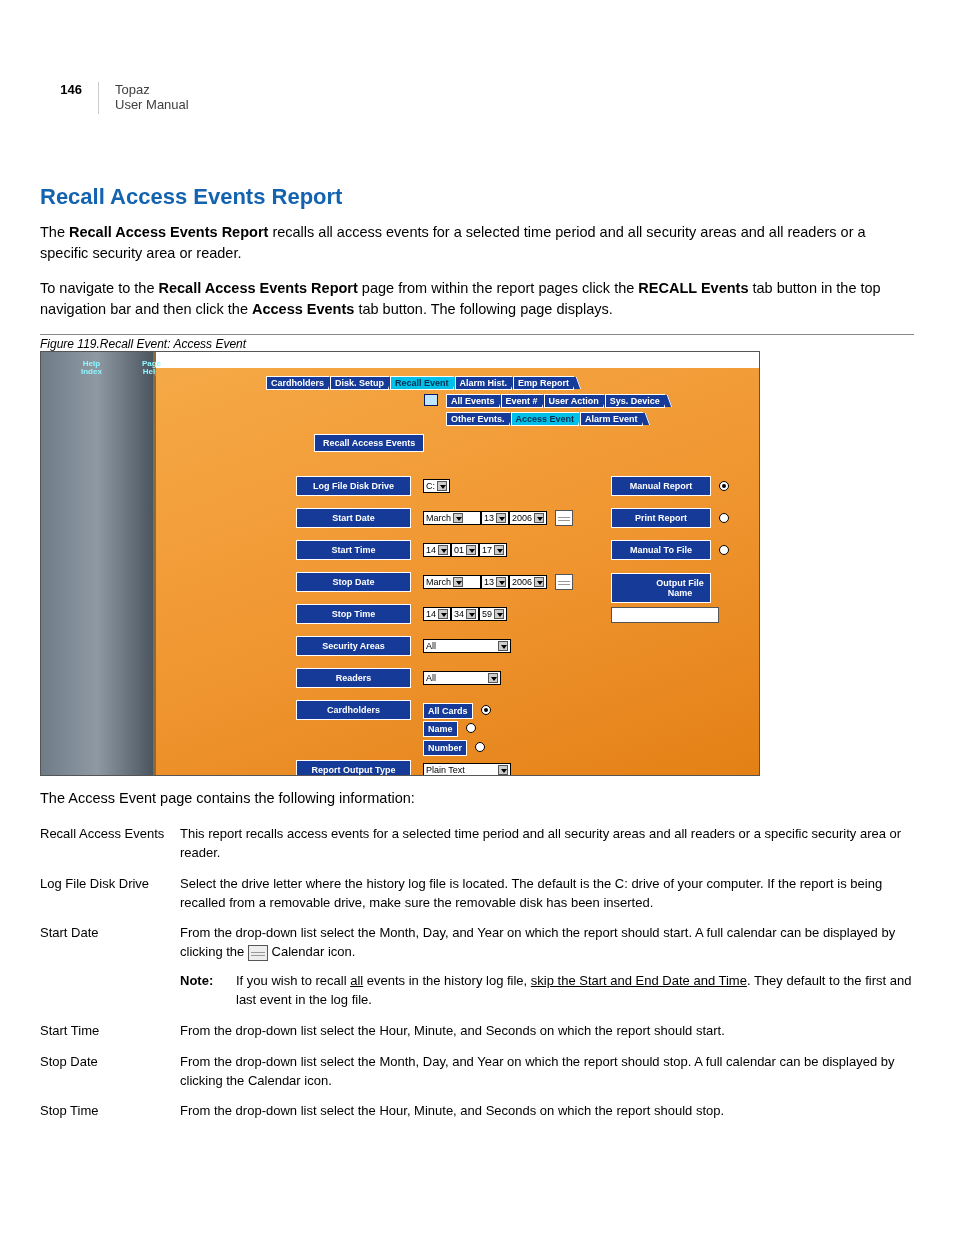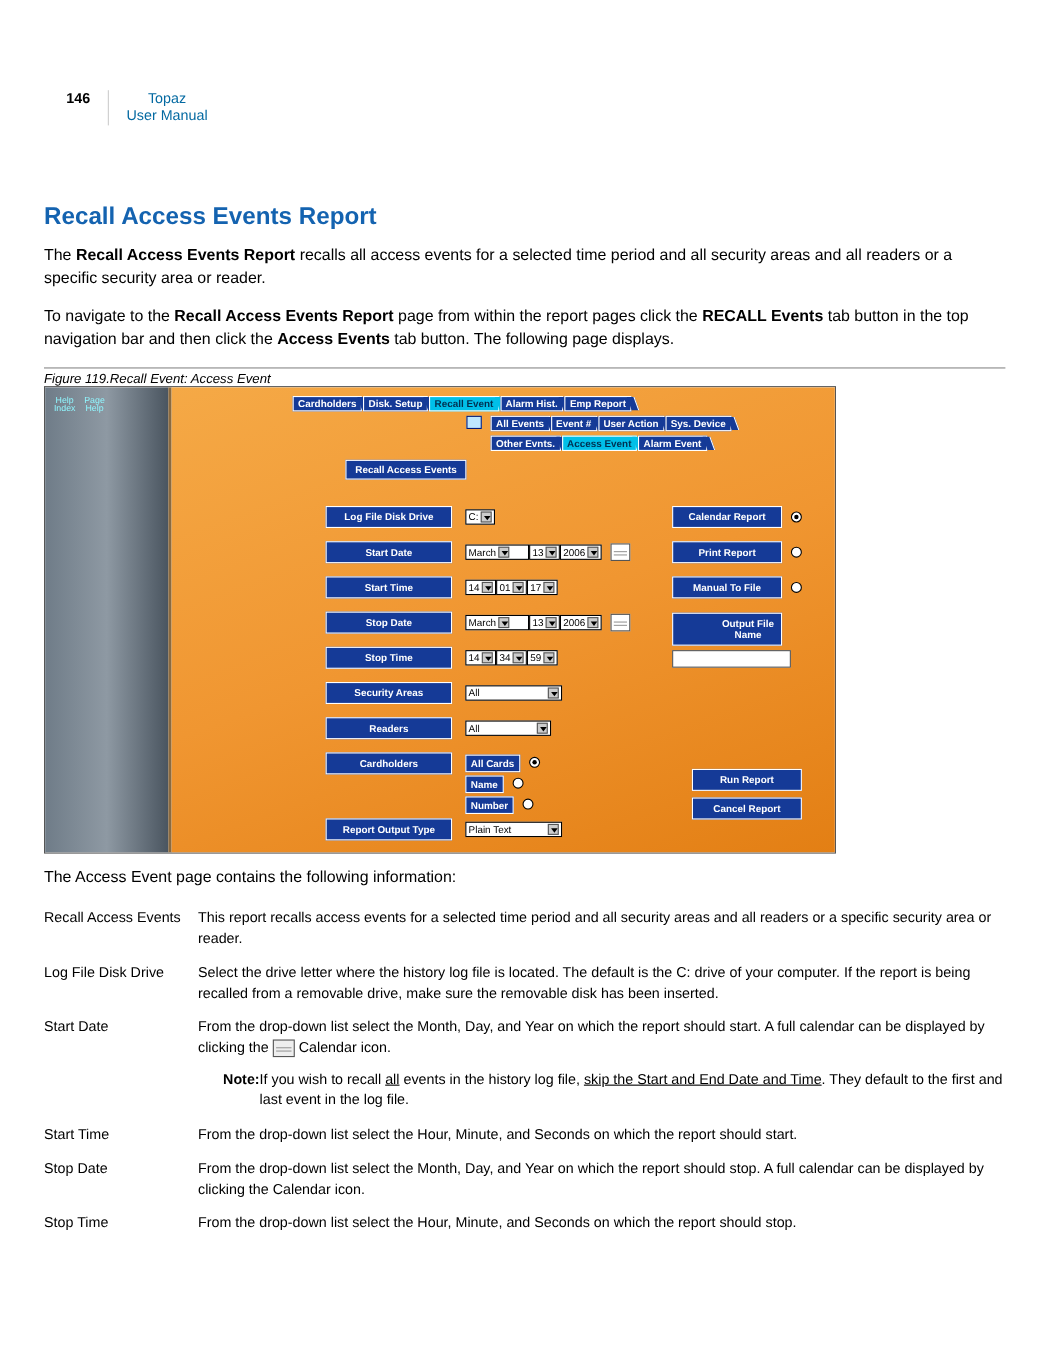--- a/index.html
+++ b/index.html
@@ -1,30 +1,30 @@
 <!DOCTYPE html>
 <html><head>
 <meta charset="utf-8">
 <style>
   * { box-sizing: border-box; }
   body { margin:0; padding:0; font-family: Arial, Helvetica, sans-serif; background:#fff; color:#000; width:954px; }
   .page { padding: 82px 40px 40px 40px; }
   .hdr { display:flex; gap:16px; font-size:13px; margin-bottom:70px; }
   .pgnum { color:#000; font-weight:bold; text-align:right; width:42px;}
   .divider { width:1px; background:#ccc; height:32px; }
-  .hdr-title { color:#0369a1;text-align:center; }
+  .hdr-title { color:#404040; }
   h1 { color:#1463b0; font-size:22px; margin:0 0 12px 0; }
   .body-text { font-size:14.5px; line-height:1.45; margin:0 0 14px 0; }
   .body-text b { font-weight:bold; }
   .caption { font-size:12px; font-style:italic; border-top:1px solid #888; padding-top:2px; margin-top:6px; }
   .shot-wrap { width:720px; height:425px; position:relative; border:1px solid #555; overflow:hidden; margin-bottom:12px;}
   .sh-sidebar { position:absolute; left:0; top:0; width:115px; height:100%; background:linear-gradient(to right,#6f7c88,#8e99a3 50%,#4a5560); border-right:3px solid #8a6a40;}
   .sh-help { position:absolute; left:8px; top:8px; display:flex; gap:8px; }
-  .sh-help div{ color:#90f7ff; font-size:8px; font-weight:normal; line-height:1.05; text-align:center; font-family:"Arial Narrow",Arial;}
-  .sh-main { position:absolute; left:115px; top:0; right:0; height:100%; background:linear-gradient(160deg,#f5a946 0%,#f09631 50%,#e37f14 100%); }
+  .sh-help div{ color:#90f7ff; font-size:8px; font-weight:bold; line-height:1.05; text-align:center; font-family:"Arial Narrow",Arial;margin-left:32px;}
+  .sh-main { position:absolute; left:115px; top:16px; right:0; height:100%; background:linear-gradient(160deg,#f5a946 0%,#f09631 50%,#e37f14 100%); }
   .tabrow { display:flex; gap:1px; }
   .tabrow .tab{ font-size:9px; font-weight:bold; color:#fff; background:#153a97; border:1px solid #fff; padding:1px 4px; position:relative; }
   .tabrow .tab.sel{ background:#00bfe8; color:#003050; }
   .tabrow .tab::after{ content:""; position:absolute; right:-6px; top:0; bottom:0; width:6px; background:inherit; transform:skewX(20deg); border-right:1px solid #fff;}
   .row1 { position:absolute; left:110px; top:8px; }
   .row2 { position:absolute; left:290px; top:26px; }
   .row3 { position:absolute; left:290px; top:44px; }
   .arrow-icon{ display:inline-block; width:14px; height:12px; border:1px solid #061a74; background:#bfe8ff; margin-right:3px; vertical-align:top;}
   .btn-head { position:absolute; left:158px; top:66px; background:#153a97; color:#fff; font-size:9px; font-weight:bold; padding:3px 8px; border:1px solid #fff;}
   .field-lbl { background:#153a97; color:#fff; font-size:9px; font-weight:bold; text-align:center; padding:4px 6px; border:1px solid #fff; display:inline-block; }
@@ -42,21 +42,21 @@
   .right-col{ position:absolute; right:30px; top:108px; }
   .right-col .rrow{ display:flex; align-items:center; margin-bottom:12px;}
   .bot-col{ position:absolute; right:30px; bottom:30px;}
   .bot-col .r-btn{ margin-top:6px;}
   .mini-lbl{ background:#153a97; color:#fff; font-size:9px; font-weight:bold; padding:2px 4px; border:1px solid #fff; }
   .defs { margin-top:16px; }
   .drow{ display:flex; font-size:13px; line-height:1.45; margin-bottom:12px; }
   .drow .term{ width:140px; flex-shrink:0; }
   .drow .defn{ flex:1; }
   .note-row{ display:flex; margin-top:10px; }
-  .note-row .nlbl{ font-weight:bold; width:56px; flex-shrink:0;text-align:right;}
+  .note-row .nlbl{ font-weight:bold; width:56px; flex-shrink:0;}
   .inl-cal{ display:inline-block; width:20px; height:16px; border:1px solid #555; background:#eee; vertical-align:middle; position:relative;}
   .inl-cal::after{content:""; position:absolute; left:2px; right:2px; top:6px; height:1px; background:#999; box-shadow:0 3px 0 #999;}
   u{ text-decoration:underline; }
 </style>
 </head>
 <body>
 <div class="page">
 
 <div class="hdr">
   <div class="pgnum">146</div>
@@ -201,38 +201,34 @@
     <div class="fld-row" style="left:140px; top:392px;">
       <span class="field-lbl">Report Output Type</span>
       <span class="dd" style="width:88px;">
             <span>Plain Text</span>
             <span class="car" style="margin-left:auto;"></span>
           </span>
     </div>
 
     <div class="right-col">
       <div class="rrow">
-            <div class="r-btn">Calendar Report</div>
+            <div class="r-btn">Manual Report</div>
             <span class="radio on"></span>
           </div>
       <div class="rrow">
             <div class="r-btn">Print Report</div>
             <span class="radio"></span>
           </div>
       <div class="rrow">
             <div class="r-btn">Manual To File</div>
             <span class="radio"></span>
           </div>
       <div class="r-btn" style="margin-top:13px;padding-left:44px;">Output File Name</div>
       <div class="out-input"></div>
     </div>
-    <div class="bot-col">
-      <div class="r-btn">Run Report</div>
-      <div class="r-btn">Cancel Report</div>
-    </div>
   </div>
 </div>
 
 <p class="body-text">The Access Event page contains the following information:</p>
 
 <div class="defs">
   <div class="drow">
     <div class="term">Recall Access Events</div>
     <div class="defn">This report recalls access events for a selected time period and all security areas and all readers or a specific security area or reader.</div>
   </div>

